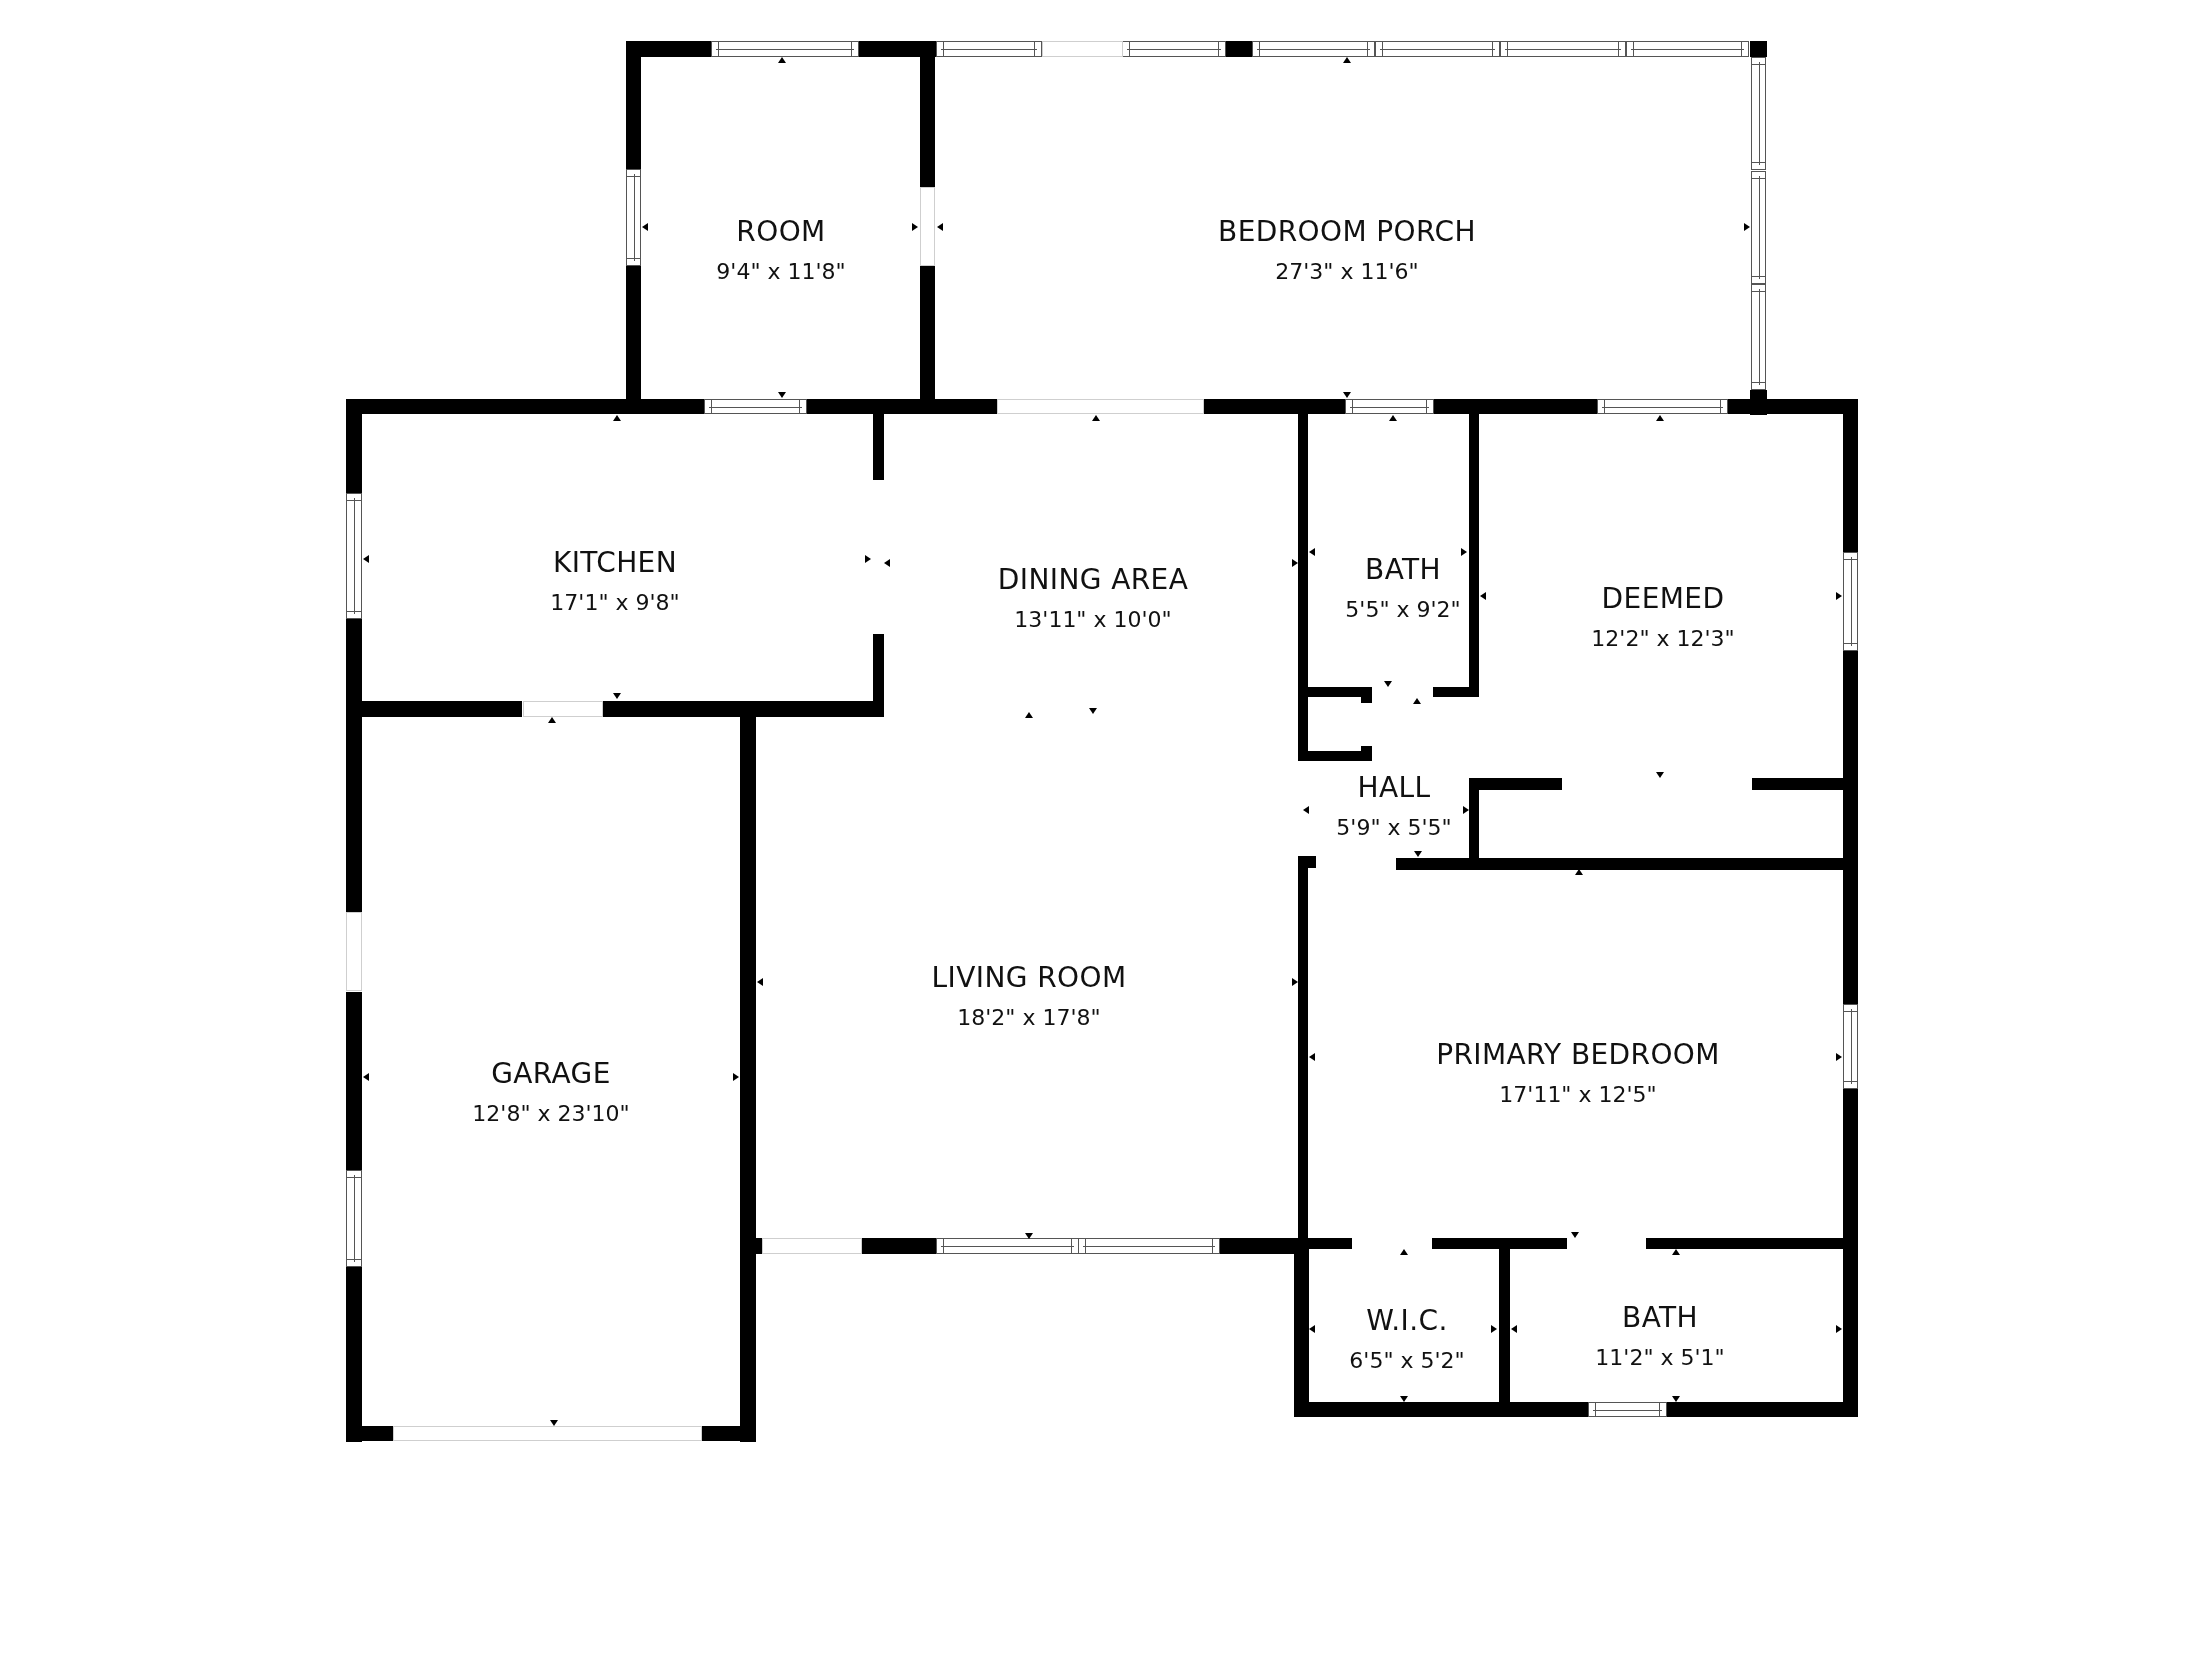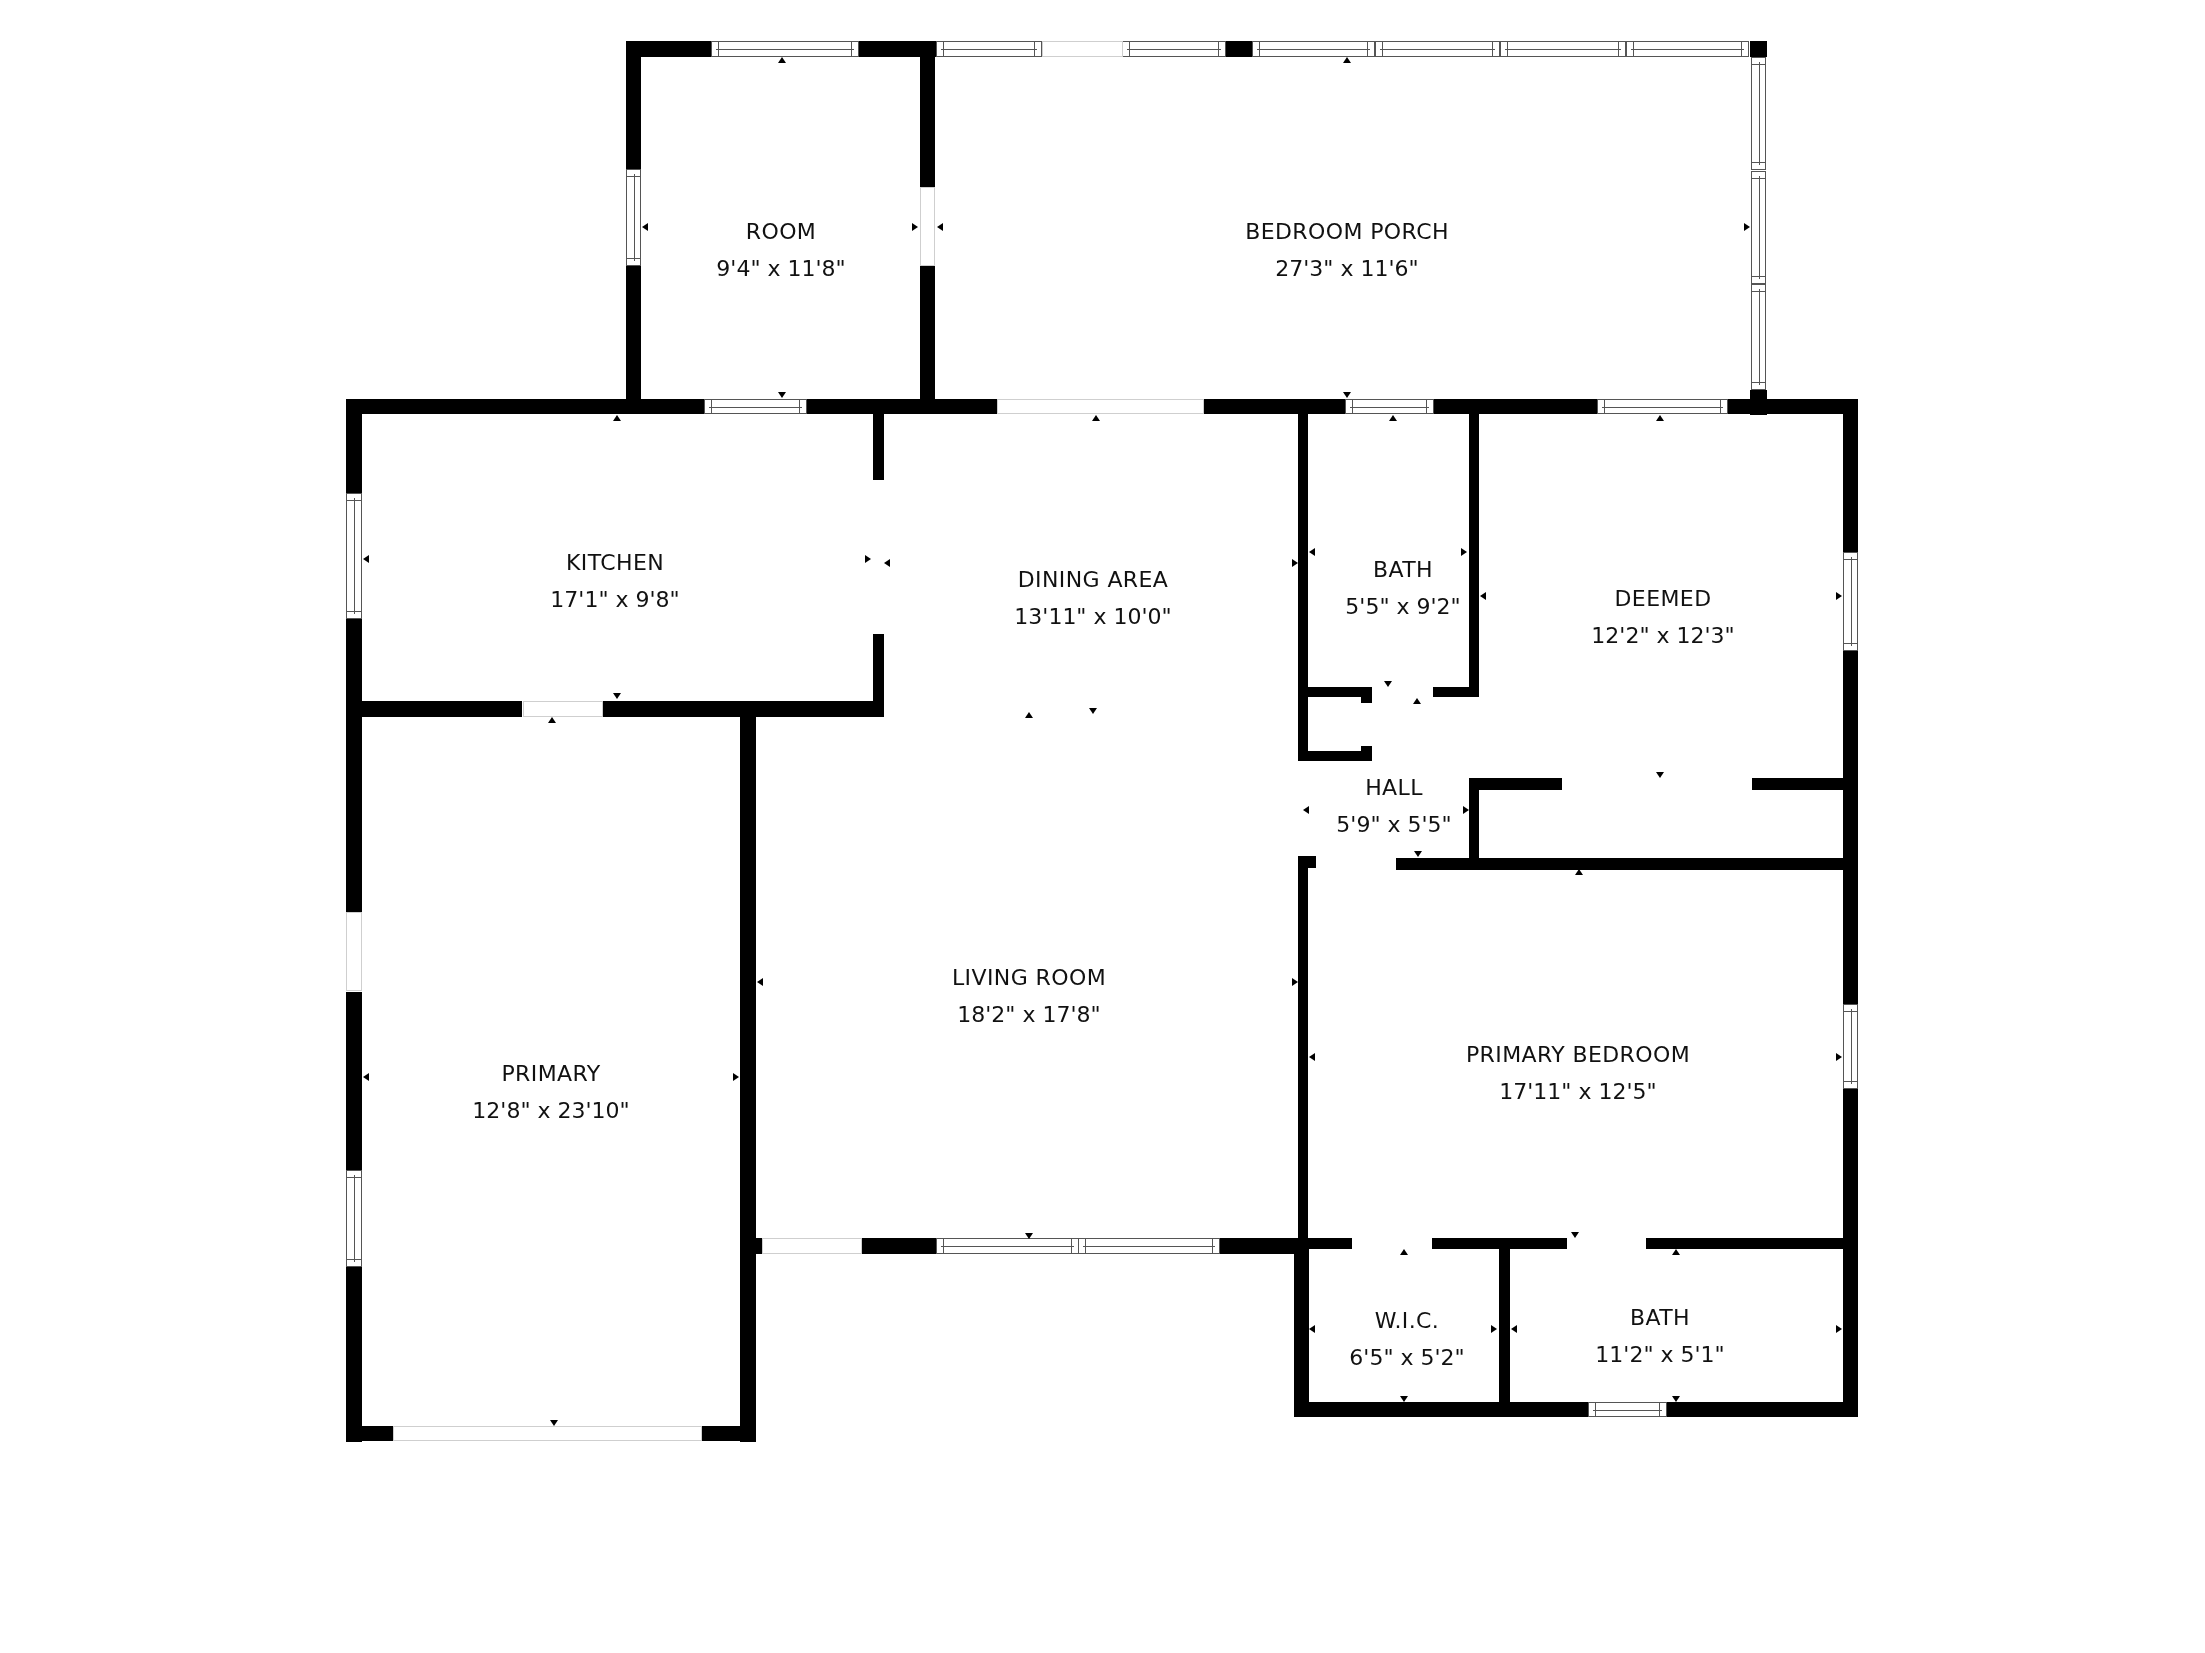--- a/index.html
+++ b/index.html
@@ -5,21 +5,21 @@
   html, body { margin: 0; padding: 0; background: #ffffff; }
   #canvas { position: relative; width: 2205px; height: 1654px; background: #ffffff; overflow: hidden; font-family: "DejaVu Sans", "Liberation Sans", sans-serif; }
   .w { position: absolute; background: #000000; }
   .win { position: absolute; background: #ffffff; border: 1.5px solid #555; box-sizing: border-box; }
   .win.h::before { content: ""; position: absolute; left: 4.4px; right: 4.4px; top: 50%; height: 0; border-top: 1.5px solid #555; }
   .win.h::after { content: ""; position: absolute; top: 0; bottom: 0; left: 5.9px; right: 5.9px; border-left: 1.5px solid #555; border-right: 1.5px solid #555; }
   .win.v::before { content: ""; position: absolute; top: 4.4px; bottom: 4.4px; left: 50%; width: 0; border-left: 1.5px solid #555; }
   .win.v::after { content: ""; position: absolute; left: 0; right: 0; top: 5.9px; bottom: 5.9px; border-top: 1.5px solid #555; border-bottom: 1.5px solid #555; }
   .door { position: absolute; background: #ffffff; border: 0.7px solid #cfcfcf; box-sizing: border-box; }
   .label { position: absolute; transform: translate(-50%, -50%); text-align: center; color: #111; white-space: nowrap; }
-  .label .name { display: block; font-size: 22px; letter-spacing: 0.4px; line-height: 1; }
+  .label .name { display: block; font-size: 28px; letter-spacing: 0.4px; line-height: 1; }
   .label .dim { display: block; font-size: 22px; margin-top: 14.7px; line-height: 1; }
   .arr { position: absolute; width: 0; height: 0; }
   .arr.up { border-left: 4.4px solid transparent; border-right: 4.4px solid transparent; border-bottom: 6.6px solid #000; }
   .arr.down { border-left: 4.4px solid transparent; border-right: 4.4px solid transparent; border-top: 6.6px solid #000; }
   .arr.left { border-top: 4.4px solid transparent; border-bottom: 4.4px solid transparent; border-right: 6.6px solid #000; }
   .arr.right { border-top: 4.4px solid transparent; border-bottom: 4.4px solid transparent; border-left: 6.6px solid #000; }
   .footer { position: absolute; left: 0; width: 2205px; top: 1594px; text-align: center; color: #9a9a9a; font-size: 16px; letter-spacing: 0.2px; }
 </style>
 </head>
 <body>
@@ -198,21 +198,21 @@
   </div>
   <div class="label" style="left:1663px;top:617px;">
     <span class="name">DEEMED</span>
     <span class="dim">12'2" x 12'3"</span>
   </div>
   <div class="label" style="left:1394px;top:806px;">
     <span class="name">HALL</span>
     <span class="dim">5'9" x 5'5"</span>
   </div>
   <div class="label" style="left:551px;top:1092px;">
-    <span class="name">PRIMARY</span>
+    <span class="name">GARAGE</span>
     <span class="dim">12'8" x 23'10"</span>
   </div>
   <div class="label" style="left:1029px;top:996px;">
     <span class="name">LIVING ROOM</span>
     <span class="dim">18'2" x 17'8"</span>
   </div>
   <div class="label" style="left:1578px;top:1073px;">
     <span class="name">PRIMARY BEDROOM</span>
     <span class="dim">17'11" x 12'5"</span>
   </div>

